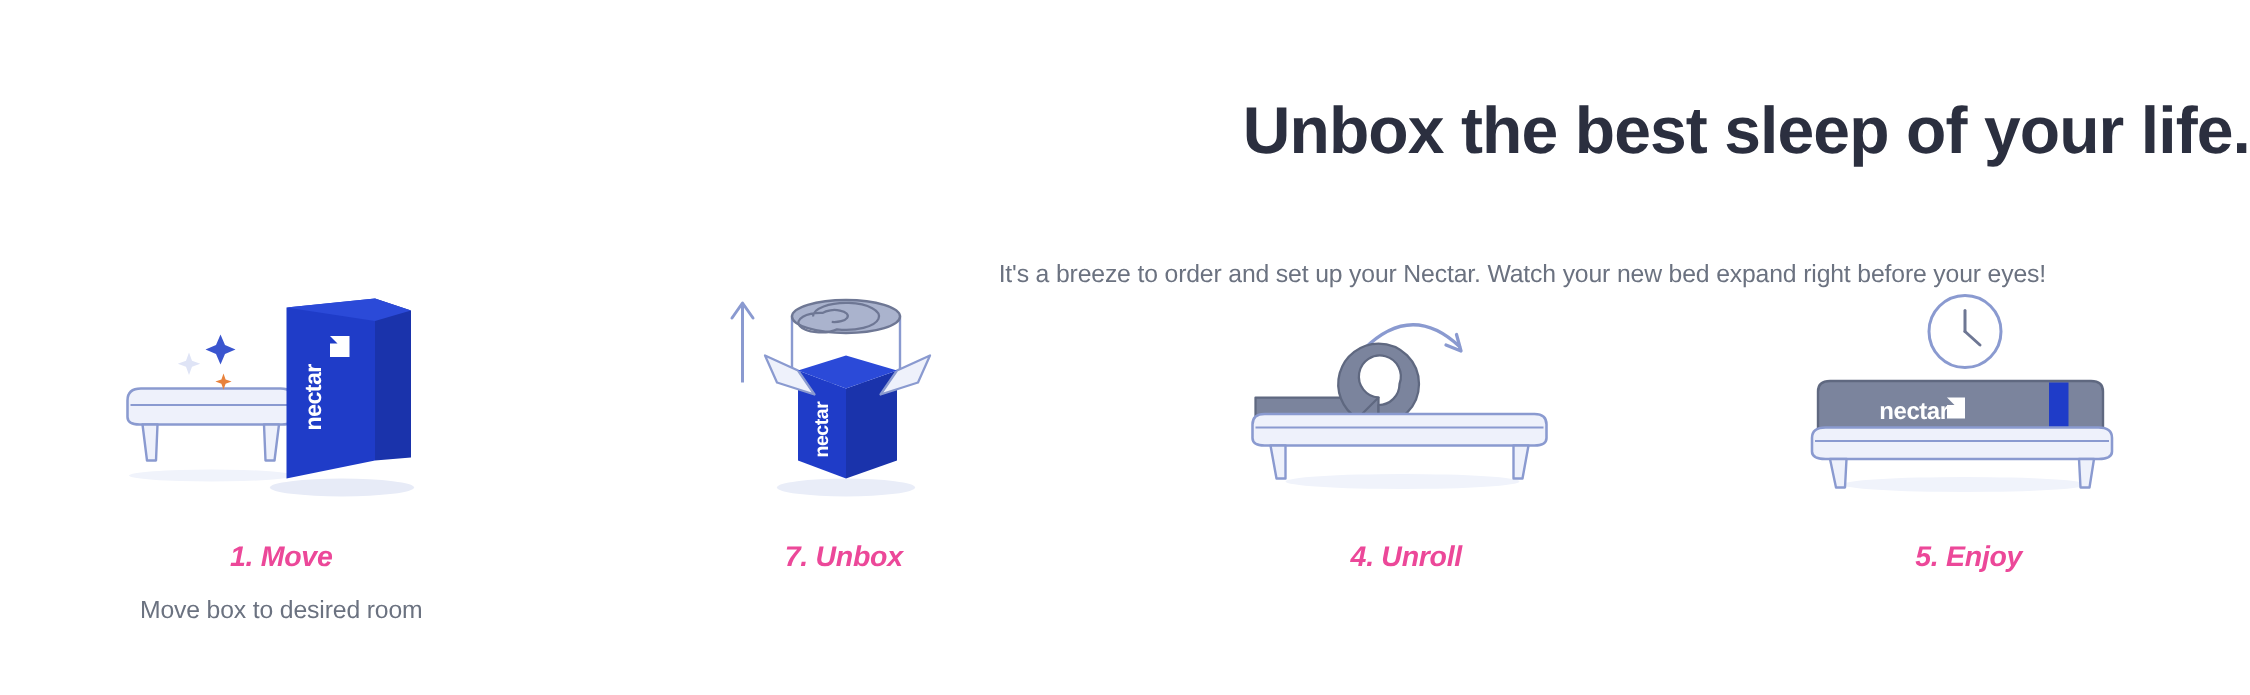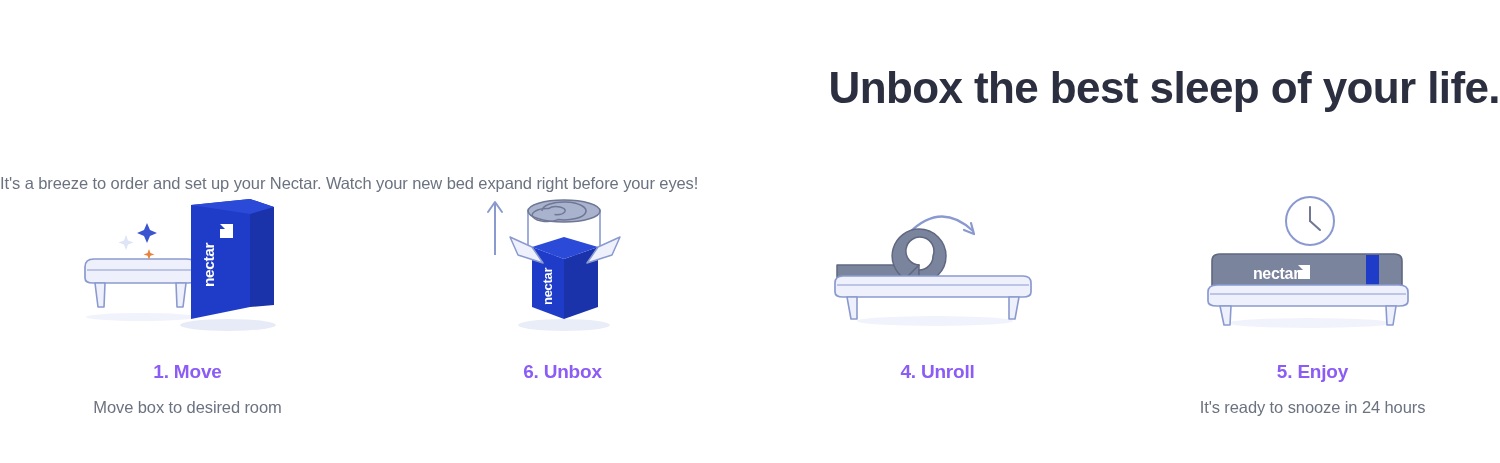--- a/index.html
+++ b/index.html
@@ -30,21 +30,21 @@
     font-weight: 700;
     letter-spacing: -0.6px;
     color: #2b2f3f;
     line-height: 1.15;
   }
   .subtitle {
     position: absolute;
     top: 174px;
     left: 0;
     width: 1364px;
-    text-align: left;
+    text-align: right;
     font-size: 16.5px;
     font-weight: 400;
     color: #6b7280;
     letter-spacing: -0.1px;
   }
   .steps {
     position: absolute;
     top: 195px;
     left: 0;
     width: 1500px;
@@ -65,22 +65,23 @@
     display: flex;
     align-items: flex-end;
     justify-content: center;
     position: relative;
   }
   .art svg { display: block; overflow: visible; }
   .step-title {
     margin-top: 26px;
     font-size: 19px;
     font-weight: 700;
-    color: #8b5cf6;
+    color: #ec4899;
     letter-spacing: -0.2px;
+    font-style: italic;
   }
   .step-desc {
     margin-top: 15px;
     font-size: 16.5px;
     font-weight: 400;
     color: #6b7280;
     letter-spacing: -0.1px;
   }
 </style>
 </head>
@@ -149,21 +150,21 @@
             <path d="M116 64 L150 52 L150 112 L116 124 Z" fill="#1a33ab"></path>
             <path d="M84 52 L62 42 L70 60 L95 68 Z" fill="#eef1fb" stroke="#8a9ad0" stroke-width="1.5" stroke-linejoin="round"></path>
             <path d="M150 52 L172 42 L164 60 L139 68 Z" fill="#eef1fb" stroke="#8a9ad0" stroke-width="1.5" stroke-linejoin="round"></path>
             <path d="M84 52 L116 64 L150 52 L116 42 Z" fill="#2b4ad8"></path>
             <g transform="translate(104,110) rotate(-90)">
               <text x="0" y="0" fill="#ffffff" font-family="'Liberation Sans', sans-serif" font-size="13" font-weight="700" letter-spacing="-0.3">nectar</text>
             </g>
           </g>
         </svg>
       </div>
-      <div class="step-title">6. Unbox</div>
+      <div class="step-title">7. Unbox</div>
     </div>
 
     <div class="step">
       <div class="art">
         <svg width="230" height="140" viewBox="0 0 230 140">
           <ellipse cx="112" cy="126" rx="78" ry="5" fill="#f0f3fb"></ellipse>
 
           <g>
             <path d="M86 38 Q118 6 150 36" fill="none" stroke="#8a9ad0" stroke-width="2.2" stroke-linecap="round"></path>
             <path d="M141 35 L151 39 L148 28" fill="none" stroke="#8a9ad0" stroke-width="2.2" stroke-linecap="round" stroke-linejoin="round"></path>
@@ -206,17 +207,16 @@
 
           <g>
             <path d="M10 97 Q10 90 19 90 L201 90 Q210 90 210 97 L210 106 Q210 111 201 111 L19 111 Q10 111 10 106 Z" fill="#eef1fb" stroke="#8a9ad0" stroke-width="1.7" stroke-linejoin="round"></path>
             <line x1="12" y1="99" x2="208" y2="99" stroke="#8a9ad0" stroke-width="1.2"></line>
             <path d="M22 111 L26 130 L32 130 L33 111 Z" fill="#eef1fb" stroke="#8a9ad0" stroke-width="1.6" stroke-linejoin="round"></path>
             <path d="M188 111 L189 130 L195 130 L198 111 Z" fill="#eef1fb" stroke="#8a9ad0" stroke-width="1.6" stroke-linejoin="round"></path>
           </g>
         </svg>
       </div>
       <div class="step-title">5. Enjoy</div>
-      <div class="step-desc">It's ready to snooze in 24 hours</div>
     </div>
 
   </div>
 </div>
 
 </body></html>

